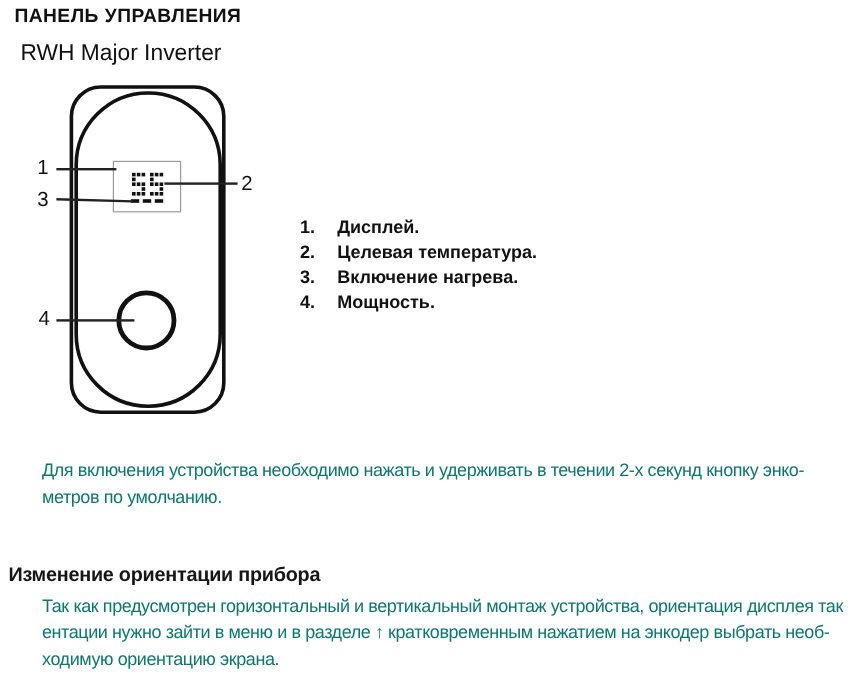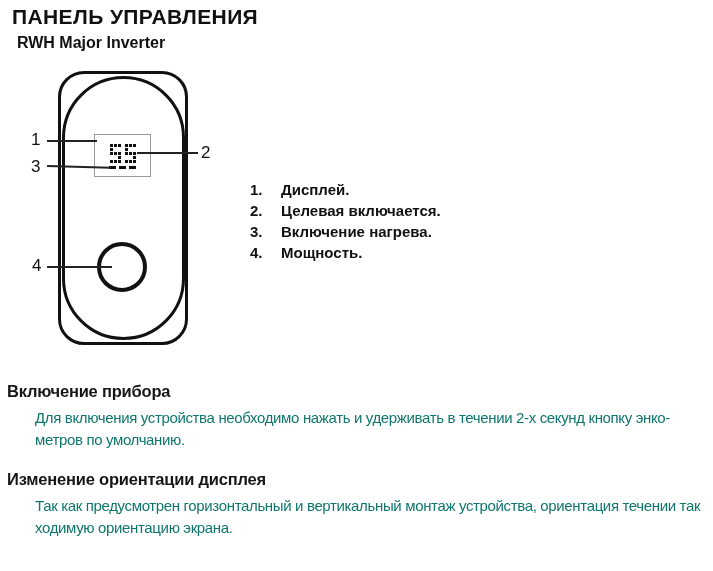--- a/index.html
+++ b/index.html
@@ -3,25 +3,25 @@
 <meta charset="utf-8">
 <style>
   html,body{margin:0;padding:0;background:#fff;}
   .page{
     position:relative;width:713px;height:571px;background:#ffffff;
     font-family:"Liberation Sans",sans-serif;color:#1a1a1a;overflow:hidden;
   }
   
   .title{
     position:absolute;left:12px;top:5px;margin:0;
-    font-size:21px;font-weight:700;letter-spacing:.4px;color:#111;
+    font-size:16px;font-weight:700;letter-spacing:.4px;color:#111;
   }
   .subtitle{
     position:absolute;left:17px;top:34px;margin:0;
-    font-size:16px;font-weight:700;color:#111;
+    font-size:19px;font-weight:400;color:#111;
   }
   
   .panel-rect{
     position:absolute;left:58px;top:71px;width:130px;height:274px;
     border:3px solid #111;border-radius:26px;box-sizing:border-box;background:transparent;
   }
   .panel-pill{
     position:absolute;left:62px;top:76px;width:123px;height:264px;
     border:3.5px solid #111;border-radius:62px;box-sizing:border-box;background:#fff;
   }
@@ -132,37 +132,37 @@
     <div class="callout-line" style="left:47px;top:266px;width:65px;"></div>
   </div>
 
   <div class="legend">
     <div class="legend-row">
       <span class="legend-num">1.</span>
       <span>Дисплей.</span>
     </div>
     <div class="legend-row">
       <span class="legend-num">2.</span>
-      <span>Целевая включается.</span>
+      <span>Целевая температура.</span>
     </div>
     <div class="legend-row">
       <span class="legend-num">3.</span>
       <span>Включение нагрева.</span>
     </div>
     <div class="legend-row">
       <span class="legend-num">4.</span>
       <span>Мощность.</span>
     </div>
   </div>
 
   <div class="section sec1">
-    <h3 class="sec-heading">Включение прибора</h3>
     <div class="sec-line">Для включения устройства необходимо нажать и удерживать в течении 2-х секунд кнопку энко-</div>
     <div class="sec-line">метров по умолчанию.</div>
   </div>
 
   <div class="section sec2">
-    <h3 class="sec-heading">Изменение ориентации дисплея</h3>
-    <div class="sec-line">Так как предусмотрен горизонтальный и вертикальный монтаж устройства, ориентация течении так</div>
+    <h3 class="sec-heading">Изменение ориентации прибора</h3>
+    <div class="sec-line">Так как предусмотрен горизонтальный и вертикальный монтаж устройства, ориентация дисплея так</div>
+    <div class="sec-line">ентации нужно зайти в меню и в разделе ↑ кратковременным нажатием на энкодер выбрать необ-</div>
     <div class="sec-line">ходимую ориентацию экрана.</div>
   </div>
 
 </div>
 
 </body></html>

